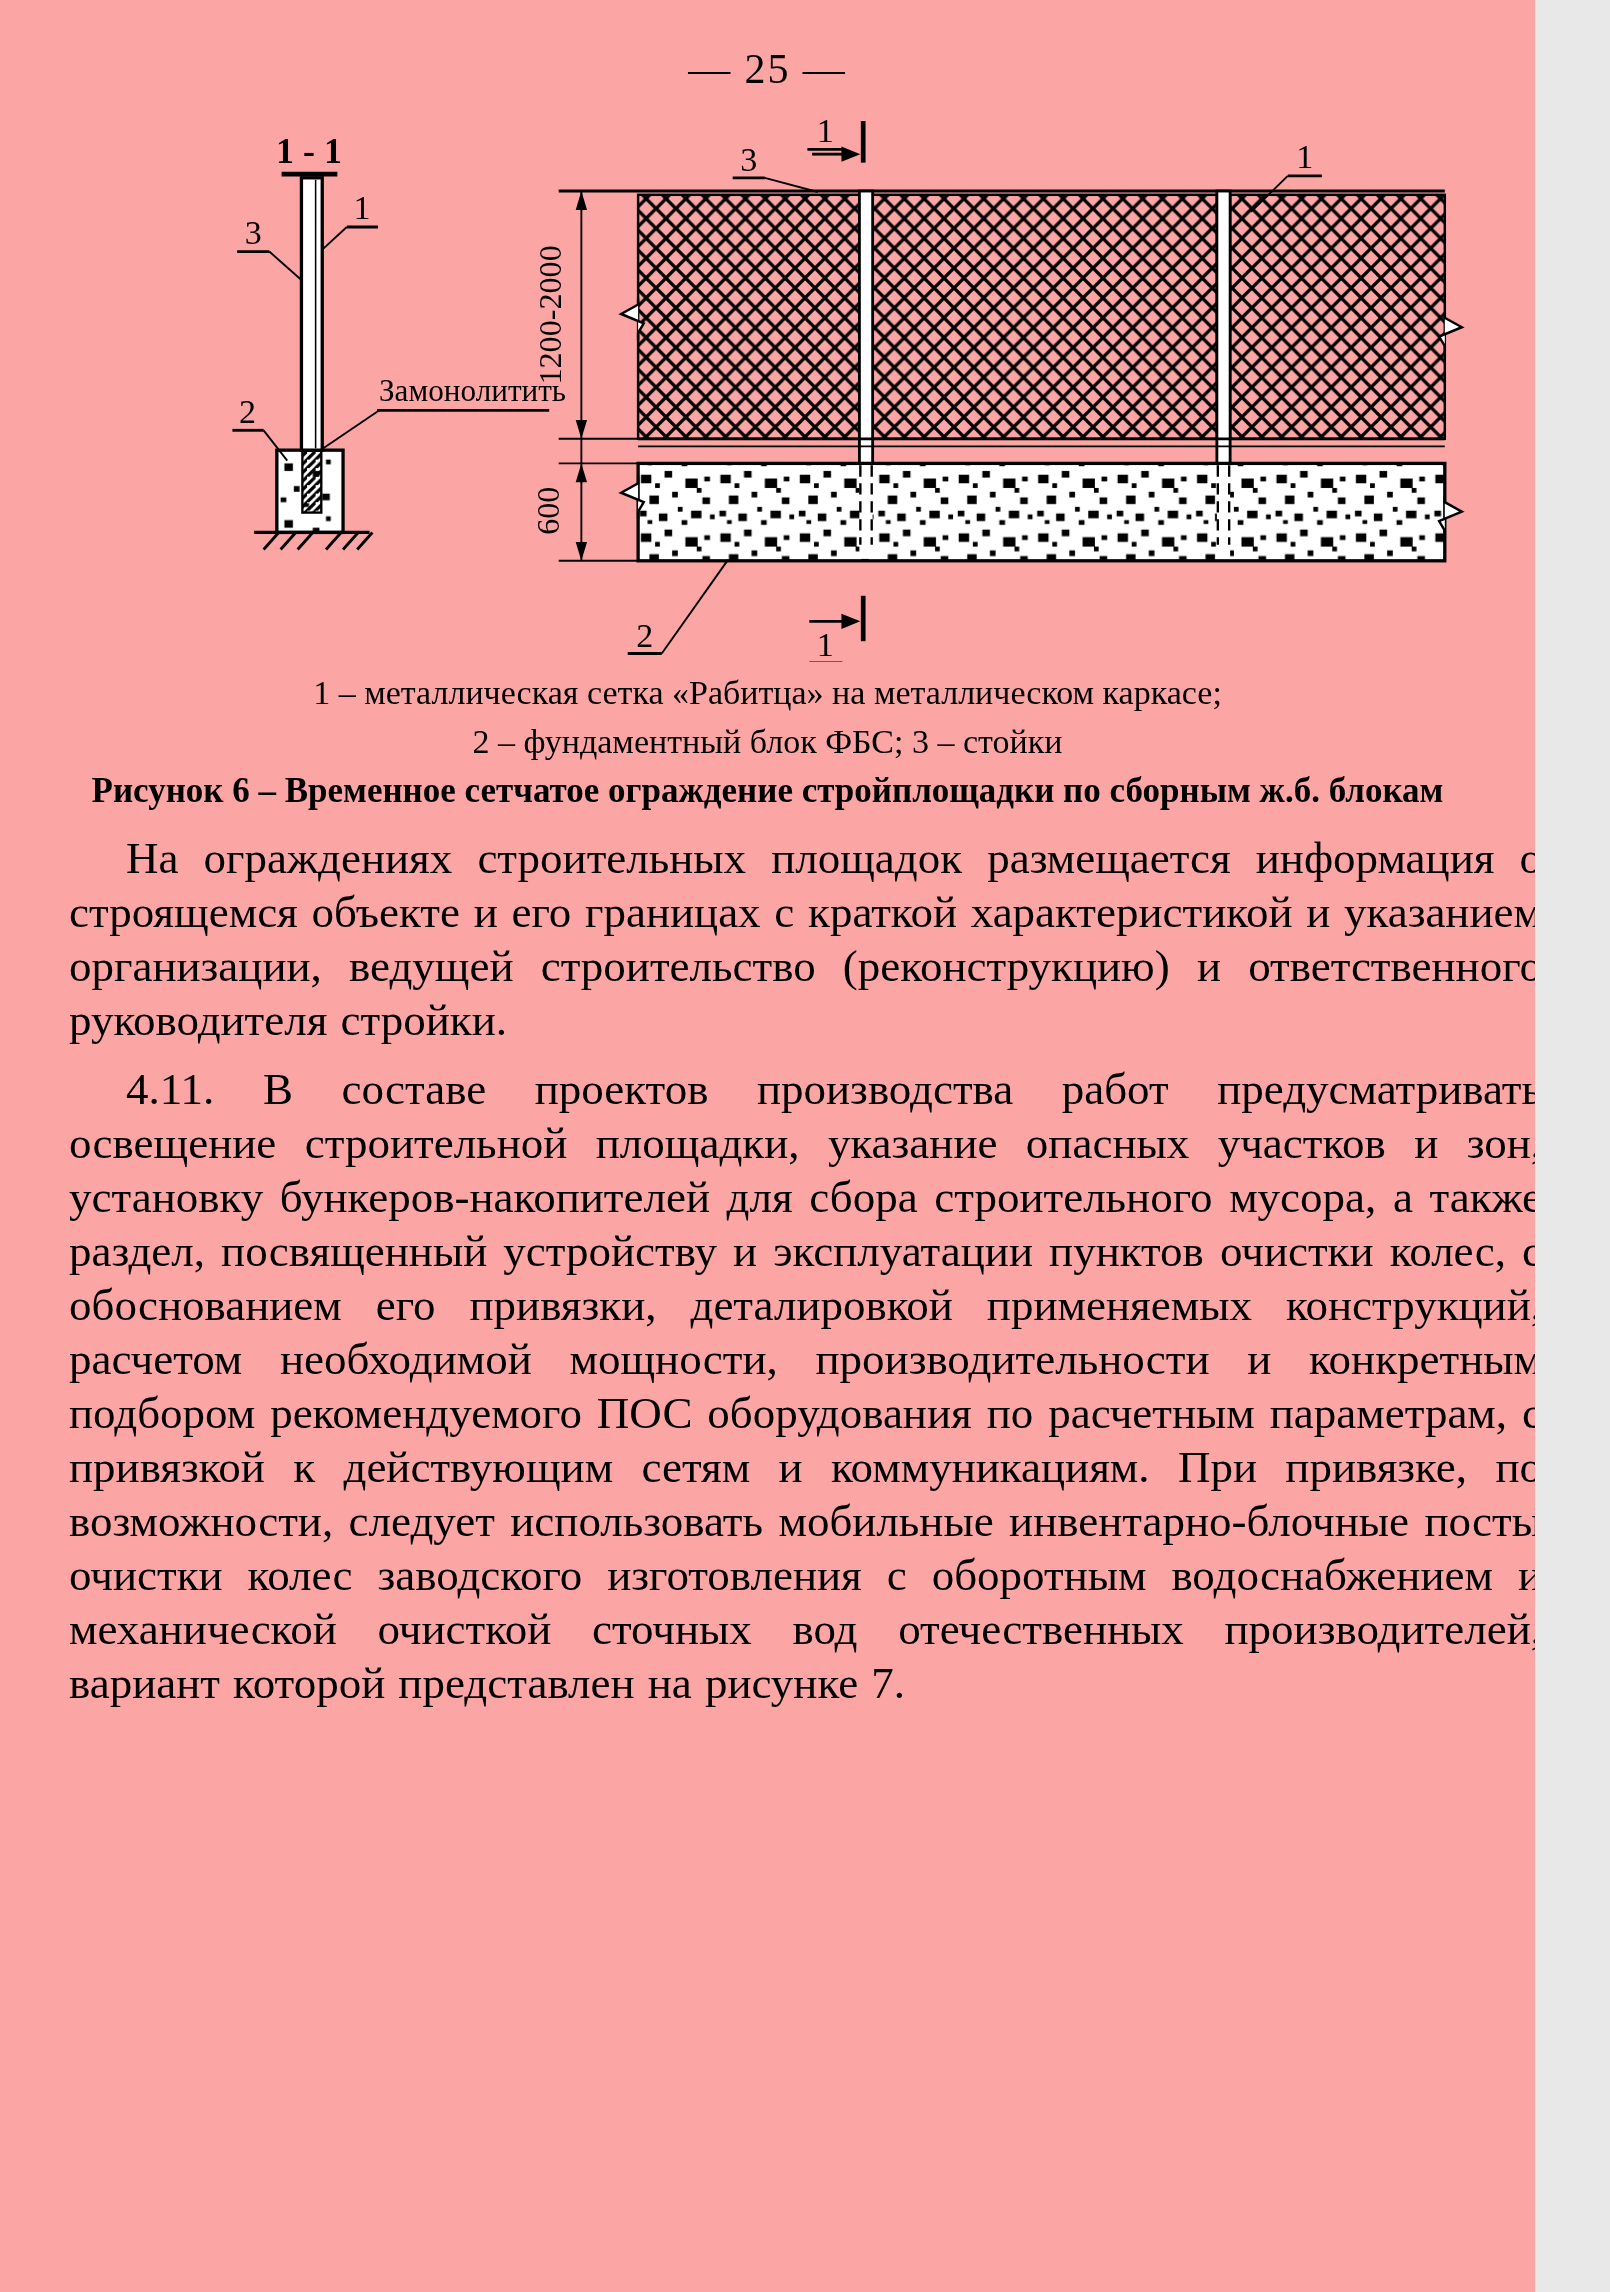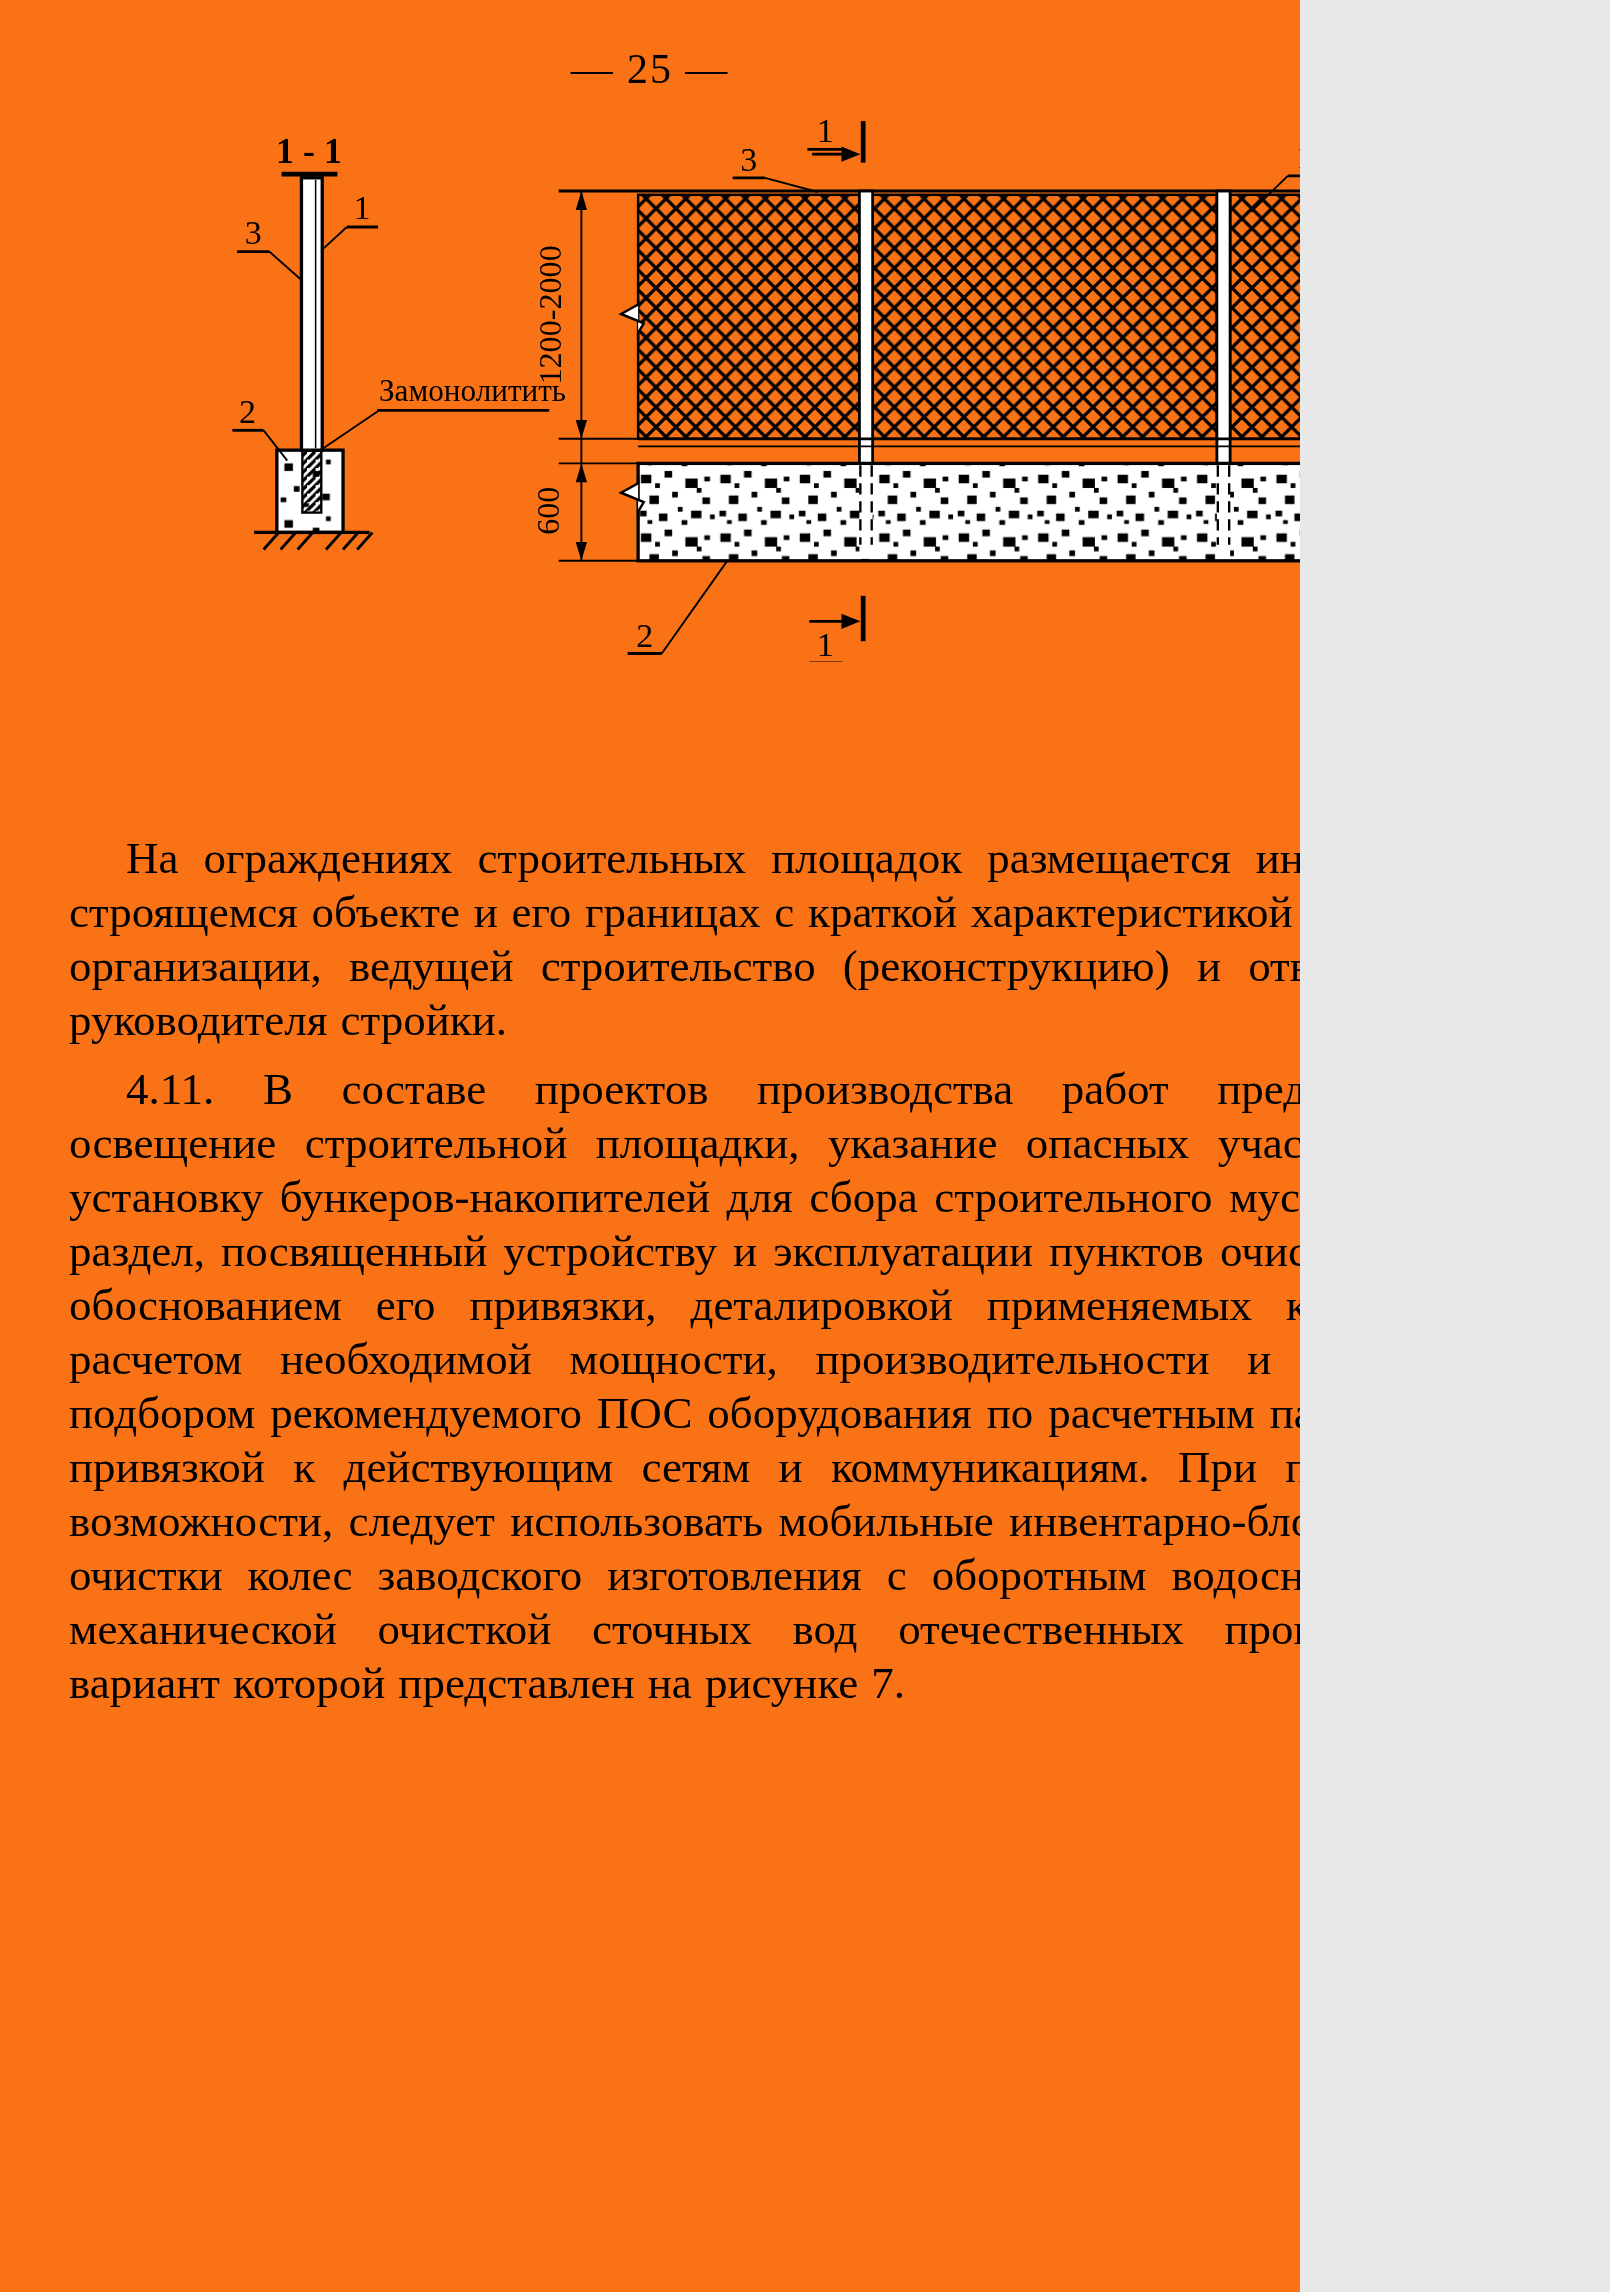--- a/index.html
+++ b/index.html
@@ -1,19 +1,19 @@
 <!DOCTYPE html>
 <html style="font-size:15px"><head>
 <meta charset="utf-8">
 <style>
   html,body{margin:0;padding:0;background:#e8e8e8;}
   .page{
     position:relative;
-    width:1300px;height:2292px;
-    background:#f97316;
+    width:1535px;height:2292px;
+    background:#fca5a5;
     color:#000;
     font-family:"Liberation Serif","DejaVu Serif",serif;
     overflow:hidden;
   }
   .page-number{
     position:absolute;top:45px;left:0;width:100%;
     text-align:center;font-size:42px;letter-spacing:1.9px;
   }
   .figure-svg{position:absolute;top:0;left:0;}
   svg text{font-family:"Liberation Serif","DejaVu Serif",serif;fill:#000;}
@@ -178,20 +178,25 @@
       <text x="1379" y="178" font-size="36" text-anchor="middle">1</text>
       <line x1="1361" y1="186" x2="1397" y2="186" stroke="#000" stroke-width="3"></line>
       <line x1="1361" y1="186" x2="1322" y2="224" stroke="#000" stroke-width="2"></line>
 
       <text x="681" y="684" font-size="36" text-anchor="middle">2</text>
       <line x1="663" y1="691" x2="699" y2="691" stroke="#000" stroke-width="3"></line>
       <line x1="699" y1="691" x2="769" y2="592" stroke="#000" stroke-width="2"></line>
     </g>
   </svg>
 
+  <div class="caption-block">
+    <div>1 – металлическая сетка «Рабитца» на металлическом каркасе;</div>
+    <div>2 – фундаментный блок ФБС; 3 – стойки</div>
+    <div class="caption-bold">Рисунок 6 – Временное сетчатое ограждение стройплощадки по сборным ж.б. блокам</div>
+  </div>
 
   <div class="body-text">
     <p>На ограждениях строительных площадок размещается информация о строящемся объекте и его границах с краткой характеристикой и указанием организации, ведущей строительство (реконструкцию) и ответственного руководителя стройки.</p>
     <p>4.11. В составе проектов производства работ предусматривать освещение строительной площадки, указание опасных участков и зон, установку бункеров-накопителей для сбора строительного мусора, а также раздел, посвященный устройству и эксплуатации пунктов очистки колес, с обоснованием его привязки, деталировкой применяемых конструкций, расчетом необходимой мощности, производительности и конкретным подбором рекомендуемого ПОС оборудования по расчетным параметрам, с привязкой к действующим сетям и коммуникациям. При привязке, по возможности, следует использовать мобильные инвентарно-блочные посты очистки колес заводского изготовления с оборотным водоснабжением и механической очисткой сточных вод отечественных производителей, вариант которой представлен на рисунке 7.</p>
   </div>
 
 </div>
 
 
 </body></html>

